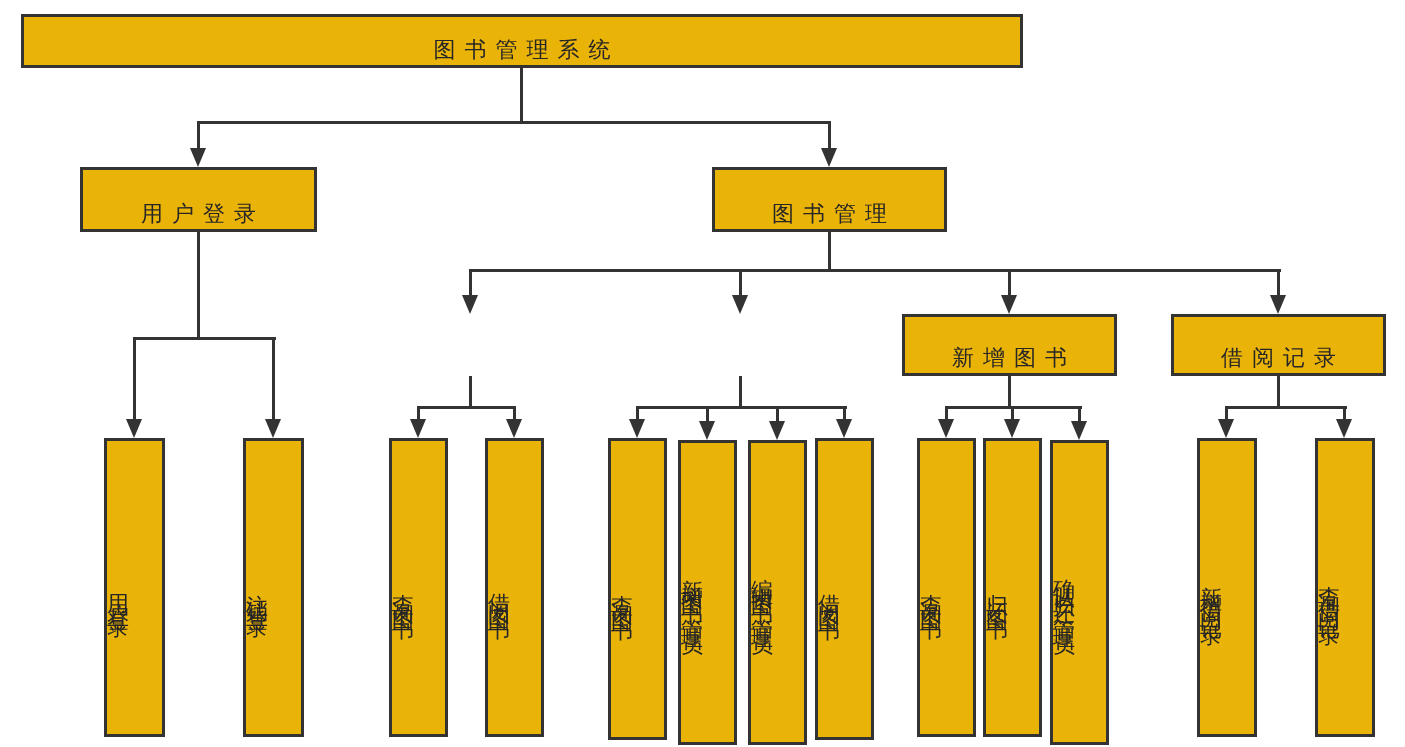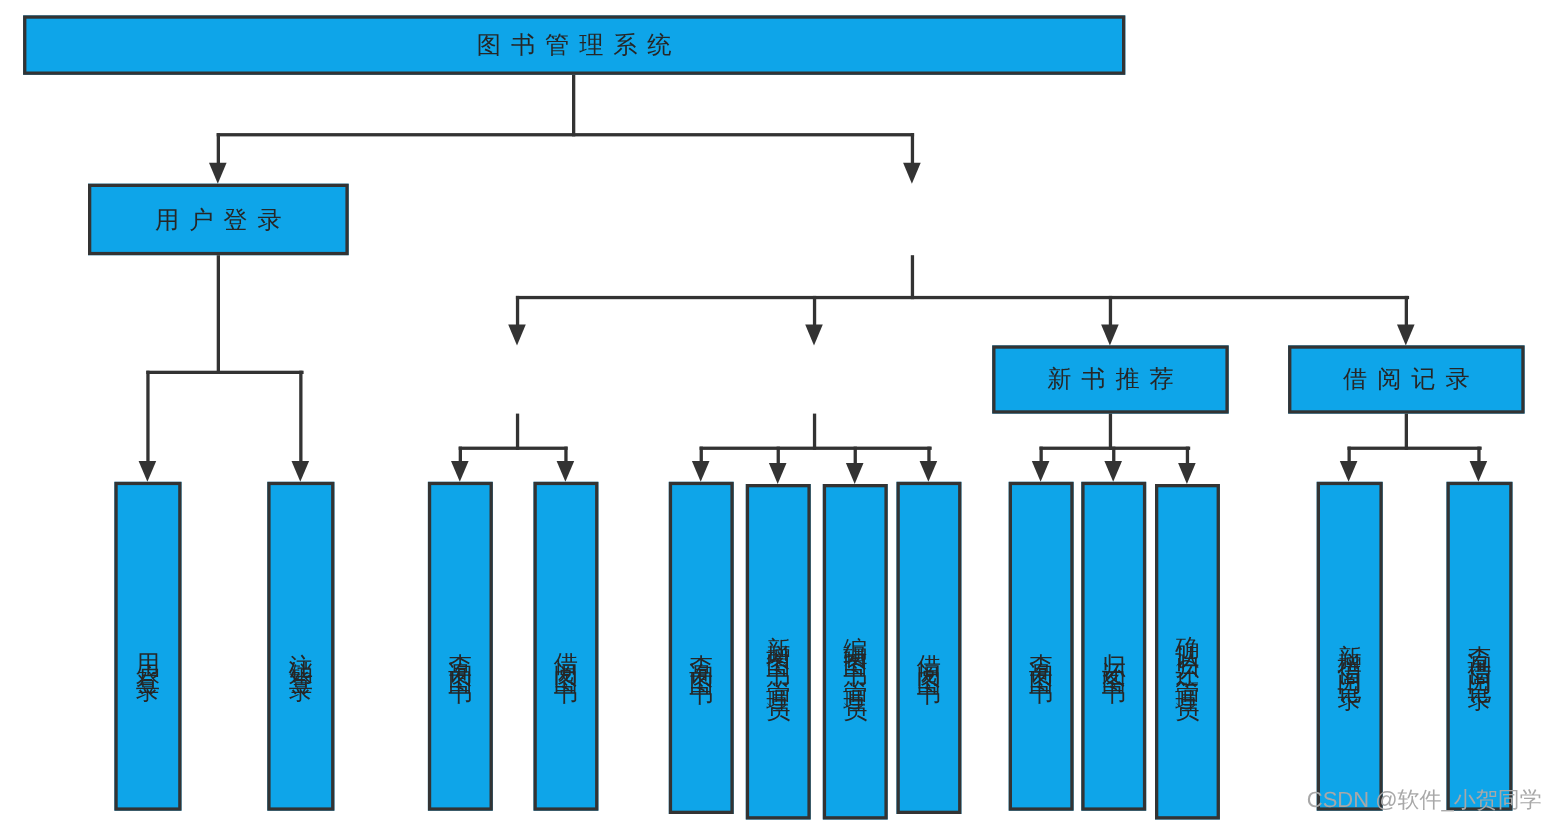--- a/index.html
+++ b/index.html
@@ -8,23 +8,23 @@
     width: 1405px;
     height: 747px;
     background: #ffffff;
     font-family: "Liberation Sans", sans-serif;
     overflow: hidden;
   }
   .box {
     position: absolute;
     box-sizing: border-box;
     border: 3px solid #333333;
-    background: #0ea5e9;
+    background: #eab308;
     display: flex;
-    align-items: center;
+    align-items: flex-end;
     justify-content: center;
     color: #262626;
   }
   .box.h { font-size: 22px; letter-spacing: 9px; white-space: nowrap; }
   .box.h span { margin-right: -9px; }
   .box.v {
     writing-mode: vertical-rl;
     text-orientation: mixed;
     font-size: 22px;
     letter-spacing: 8px;
@@ -63,41 +63,44 @@
   <div class="vline" style="left:520px; top:68px; height:56px;"></div>
   <div class="hline" style="left:197px; top:121px; width:634px;"></div>
   <div class="vline" style="left:197px; top:121px; height:30px;"></div>
   <div class="arrow" style="left:190px; top:148px;"></div>
   <div class="vline" style="left:828px; top:121px; height:30px;"></div>
   <div class="arrow" style="left:821px; top:148px;"></div>
 
   <div class="box h" style="left:80px; top:167px; width:237px; height:65px;">
     <span>用户登录</span>
   </div>
+  <div class="box h" style="left:712px; top:167px; width:235px; height:65px;">
+    <span>图书管理</span>
+  </div>
 
   <div class="vline" style="left:197px; top:232px; height:108px;"></div>
   <div class="hline" style="left:133px; top:337px; width:143px;"></div>
   <div class="vline" style="left:133px; top:337px; height:84px;"></div>
   <div class="arrow" style="left:126px; top:419px;"></div>
   <div class="vline" style="left:272px; top:337px; height:84px;"></div>
   <div class="arrow" style="left:265px; top:419px;"></div>
 
   <div class="vline" style="left:828px; top:232px; height:40px;"></div>
   <div class="hline" style="left:469px; top:269px; width:812px;"></div>
   <div class="vline" style="left:469px; top:269px; height:30px;"></div>
   <div class="arrow" style="left:462px; top:295px;"></div>
   <div class="vline" style="left:739px; top:269px; height:30px;"></div>
   <div class="arrow" style="left:732px; top:295px;"></div>
   <div class="vline" style="left:1008px; top:269px; height:30px;"></div>
   <div class="arrow" style="left:1001px; top:295px;"></div>
   <div class="vline" style="left:1277px; top:269px; height:30px;"></div>
   <div class="arrow" style="left:1270px; top:295px;"></div>
 
   <div class="box h" style="left:902px; top:314px; width:215px; height:62px;">
-    <span>新书推荐</span>
+    <span>新增图书</span>
   </div>
   <div class="box h" style="left:1171px; top:314px; width:215px; height:62px;">
     <span>借阅记录</span>
   </div>
 
   <div class="vline" style="left:469px; top:376px; height:33px;"></div>
   <div class="hline" style="left:417px; top:406px; width:99px;"></div>
   <div class="vline" style="left:417px; top:406px; height:16px;"></div>
   <div class="arrow" style="left:410px; top:419px;"></div>
   <div class="vline" style="left:513px; top:406px; height:16px;"></div>
@@ -167,15 +170,14 @@
     <span>确认归还（管理员）</span>
   </div>
 
   <div class="box v" style="left:1197px; top:438px; width:60px; height:299px;">
     <span>新增借阅记录</span>
   </div>
   <div class="box v" style="left:1315px; top:438px; width:60px; height:299px;">
     <span>查询借阅记录</span>
   </div>
 
-  <div class="watermark">CSDN @软件_小贺同学</div>
 
 </div>
 
 </body></html>

